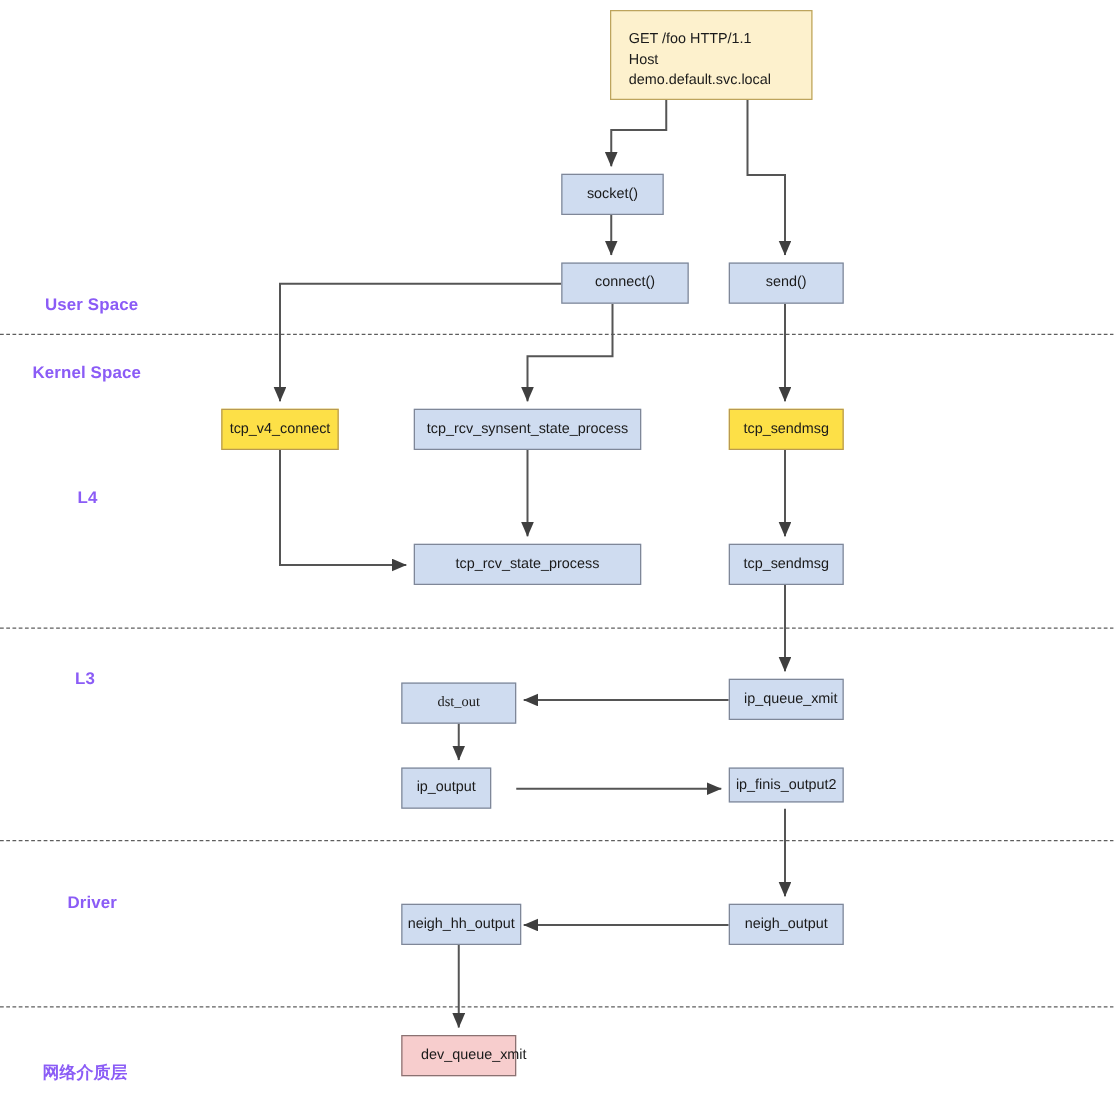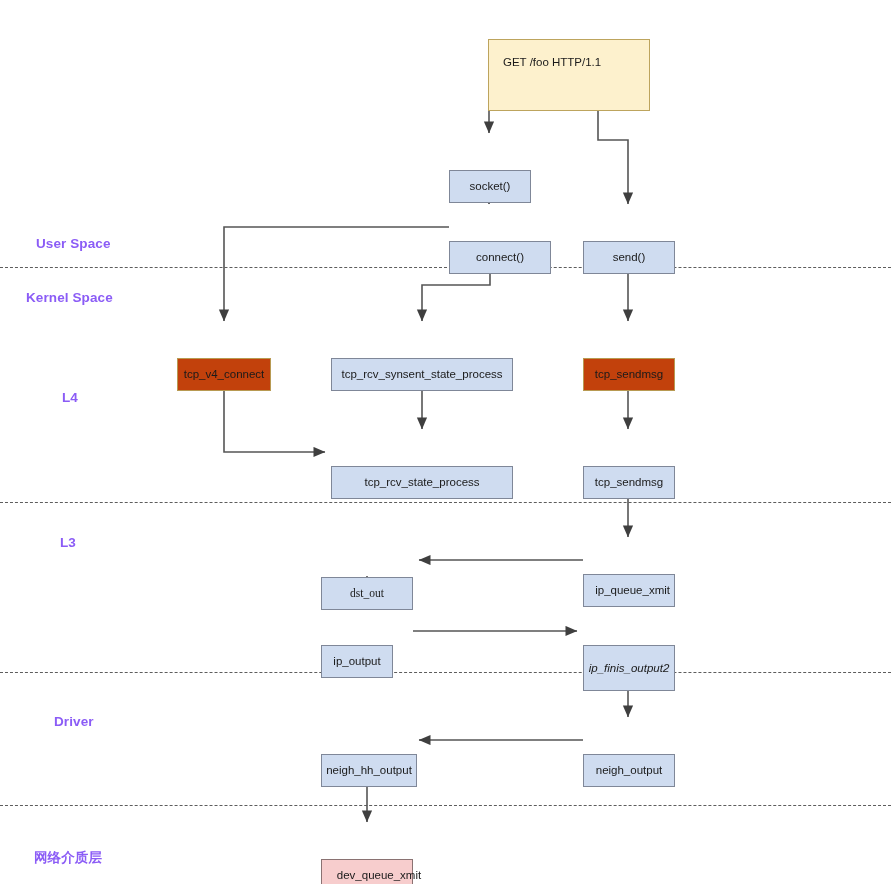--- a/index.html
+++ b/index.html
@@ -46,25 +46,24 @@
     border: 1.6px solid #7a7a7a;
     display: flex;
     align-items: center;
     justify-content: center;
     text-align: center;
     font-size: 11.5px;
     color: #1a1a1a;
     line-height: 1.45;
     padding: 2px 4px;
     white-space: nowrap;
-    margin-top: 31px;
   }
   .node.blue   { background: #cfdcf0; border-color: #7f8798; }
   .node.yellow { background: #fdf1cd; border-color: #bda45d; }
-  .node.yellow2{ background: #c2410c; border-color: #b89a52; }
+  .node.yellow2{ background: #fde047; border-color: #b89a52; }
   .node.pink   { background: #f7cdcd; border-color: #8a7272; }
   .node.multiline {
     display: block;
     text-align: left;
     padding: 14px 14px;
     white-space: normal;
     font-size: 11.5px;
   }
   .node.multiline span { display: block; }
 </style>
@@ -109,20 +108,21 @@
       <div class="layer-label" style="left: 36px; top: 236px;">User Space</div>
       <div class="layer-label" style="left: 26px; top: 290px;">Kernel Space</div>
       <div class="layer-label" style="left: 62px; top: 390px;">L4</div>
       <div class="layer-label" style="left: 60px; top: 535px;">L3</div>
       <div class="layer-label" style="left: 54px; top: 714px;">Driver</div>
       <div class="layer-label" style="left: 34px; top: 849px; text-align: center;">网络介质层</div>
     </div>
   <div id="node-layer">
       <div class="node yellow multiline" style="left: 488px; top: 8px; width: 162px; height: 72px;">
         <span>GET /foo HTTP/1.1</span>
+        <span>Host demo.default.svc.local</span>
       </div>
       <div class="node blue" style="left: 449px; top: 139px; width: 82px; height: 33px;">
         <span>socket()</span>
       </div>
       <div class="node blue" style="left: 449px; top: 210px; width: 102px; height: 33px;">
         <span>connect()</span>
       </div>
       <div class="node blue" style="left: 583px; top: 210px; width: 92px; height: 33px;">
         <span>send()</span>
       </div>
@@ -143,21 +143,21 @@
       </div>
       <div class="node blue" style="left: 321px; top: 546px; width: 92px; height: 33px; font-family: Liberation Serif, serif;">
         <span>dst_out</span>
       </div>
       <div class="node blue" style="left: 583px; top: 543px; width: 92px; height: 33px; justify-content: flex-end;">
         <span>ip_queue_xmit</span>
       </div>
       <div class="node blue" style="left: 321px; top: 614px; width: 72px; height: 33px;">
         <span>ip_output</span>
       </div>
-      <div class="node blue" style="left: 583px; top: 614px; width: 92px; height: 46px; font-style: italic;">
+      <div class="node blue" style="left: 583px; top: 614px; width: 92px; height: 28px;">
         <span>ip_finis_output2</span>
       </div>
       <div class="node blue" style="left: 321px; top: 723px; width: 96px; height: 33px;">
         <span>neigh_hh_output</span>
       </div>
       <div class="node blue" style="left: 583px; top: 723px; width: 92px; height: 33px;">
         <span>neigh_output</span>
       </div>
       <div class="node pink" style="left: 321px; top: 828px; width: 92px; height: 33px; padding-left: 28px;">
         <span>dev_queue_xmit</span>

